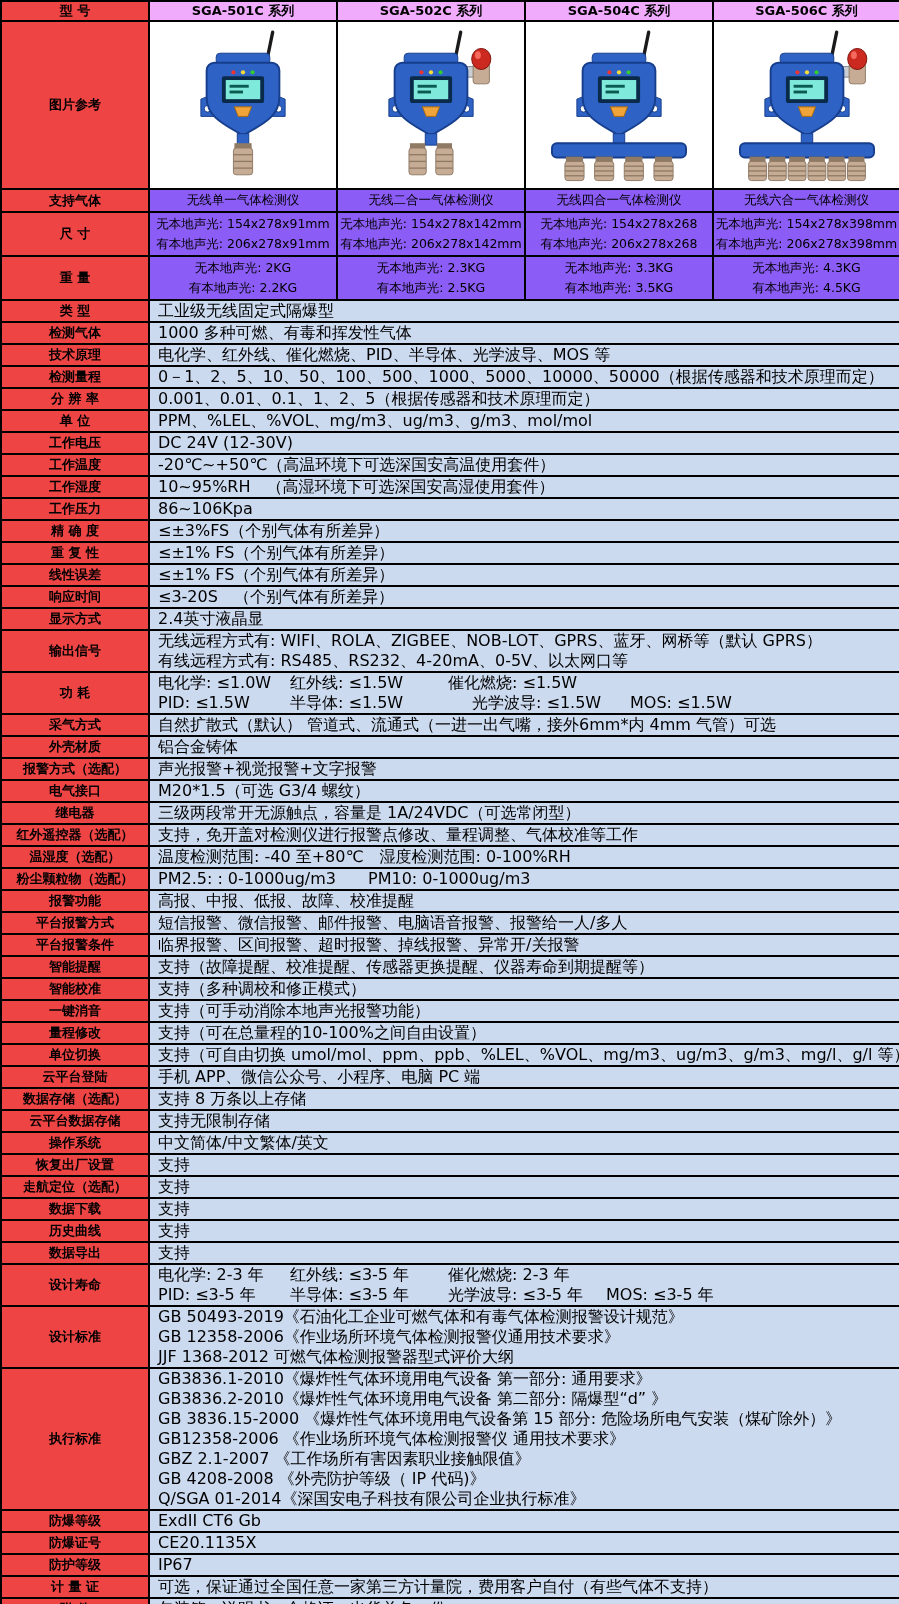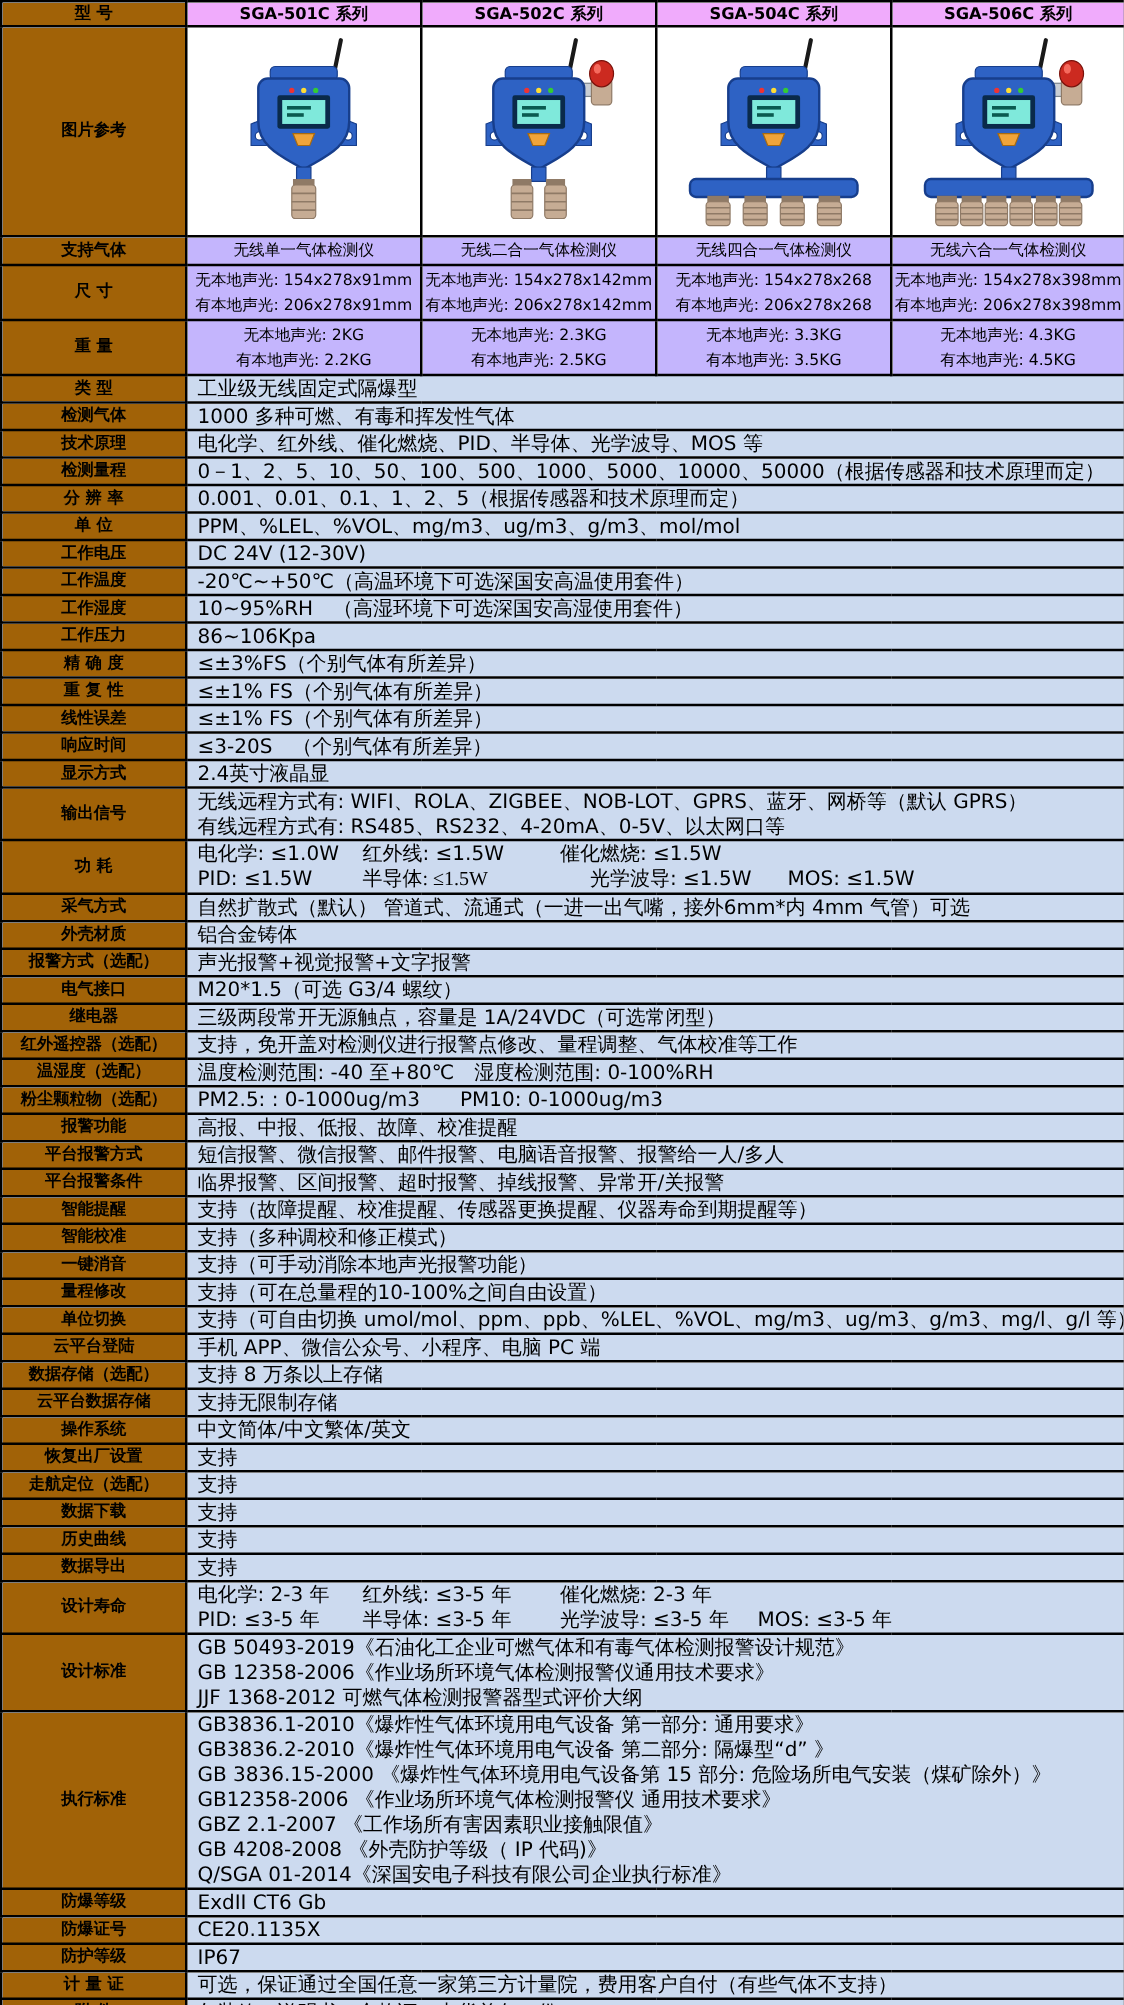--- a/index.html
+++ b/index.html
@@ -1,22 +1,22 @@
 <!DOCTYPE html>
 <html><head>
 <meta charset="utf-8">
 <style>
   html,body{margin:0;padding:0;background:#fff;}
   body{width:899px;font-family:"DejaVu Sans","Liberation Sans",sans-serif;color:#000;}
   table{border-collapse:collapse;width:899px;table-layout:fixed;}
   td{border:2px solid #000;padding:0;vertical-align:middle;overflow:hidden;}
-  .label-cell{background:#a16207;font-weight:bold;text-align:center;font-size:13px;line-height:1.25;padding:1px 2px;}
+  .label-cell{background:#ef4444;font-weight:bold;text-align:center;font-size:13px;line-height:1.25;padding:1px 2px;}
   .model-header{background:#f0abfc;font-weight:bold;text-align:center;font-size:13px;height:18px;}
   .image-cell{background:#FFFFFF;height:166px;text-align:center;}
-  .value-center{background:#c4b5fd;text-align:center;font-size:12.5px;}
+  .value-center{background:#8b5cf6;text-align:center;font-size:12.5px;}
   .value-center .line{line-height:20px;white-space:nowrap;}
   .gas-cell{height:21px;}
   .two-line{height:42px;}
   .spec-cell{background:#CCDAEF;font-size:16px;padding:0 8px;text-align:left;}
   .spec-cell .line{line-height:20px;white-space:nowrap;}
   .seg{display:inline-block;white-space:nowrap;}
 </style>
 </head>
 <body>
 
@@ -329,21 +329,21 @@
         <td class="label-cell">输出信号</td>
         <td class="spec-cell" colspan="4">
           <div class="line">无线远程方式有: WIFI、ROLA、ZIGBEE、NOB-LOT、GPRS、蓝牙、网桥等（默认 GPRS）</div>
           <div class="line">有线远程方式有: RS485、RS232、4-20mA、0-5V、以太网口等</div>
         </td>
       </tr>
       <tr>
         <td class="label-cell">功    耗</td>
         <td class="spec-cell" colspan="4">
           <div class="line"><span class="seg" style="min-width: 132px;">电化学: ≤1.0W</span><span class="seg" style="min-width: 158px;">红外线: ≤1.5W</span><span class="seg">催化燃烧: ≤1.5W</span></div>
-          <div class="line"><span class="seg" style="min-width: 132px;">PID: ≤1.5W</span><span class="seg" style="min-width: 158px; font-family: Liberation Serif, serif;">半导体: ≤1.5W</span><span class="seg" style="min-width: 158px; margin-left: 24px;">光学波导: ≤1.5W</span><span class="seg">MOS: ≤1.5W</span></div>
+          <div class="line"><span class="seg" style="min-width: 132px;">PID: ≤1.5W</span><span class="seg" style="min-width: 158px;">半导体: ≤1.5W</span><span class="seg" style="min-width: 158px; margin-left: 24px;">光学波导: ≤1.5W</span><span class="seg">MOS: ≤1.5W</span></div>
         </td>
       </tr>
       <tr>
         <td class="label-cell">采气方式</td>
         <td class="spec-cell" colspan="4">
           <div class="line">自然扩散式（默认） 管道式、流通式（一进一出气嘴，接外6mm*内 4mm 气管）可选</div>
         </td>
       </tr>
       <tr>
         <td class="label-cell">外壳材质</td>

